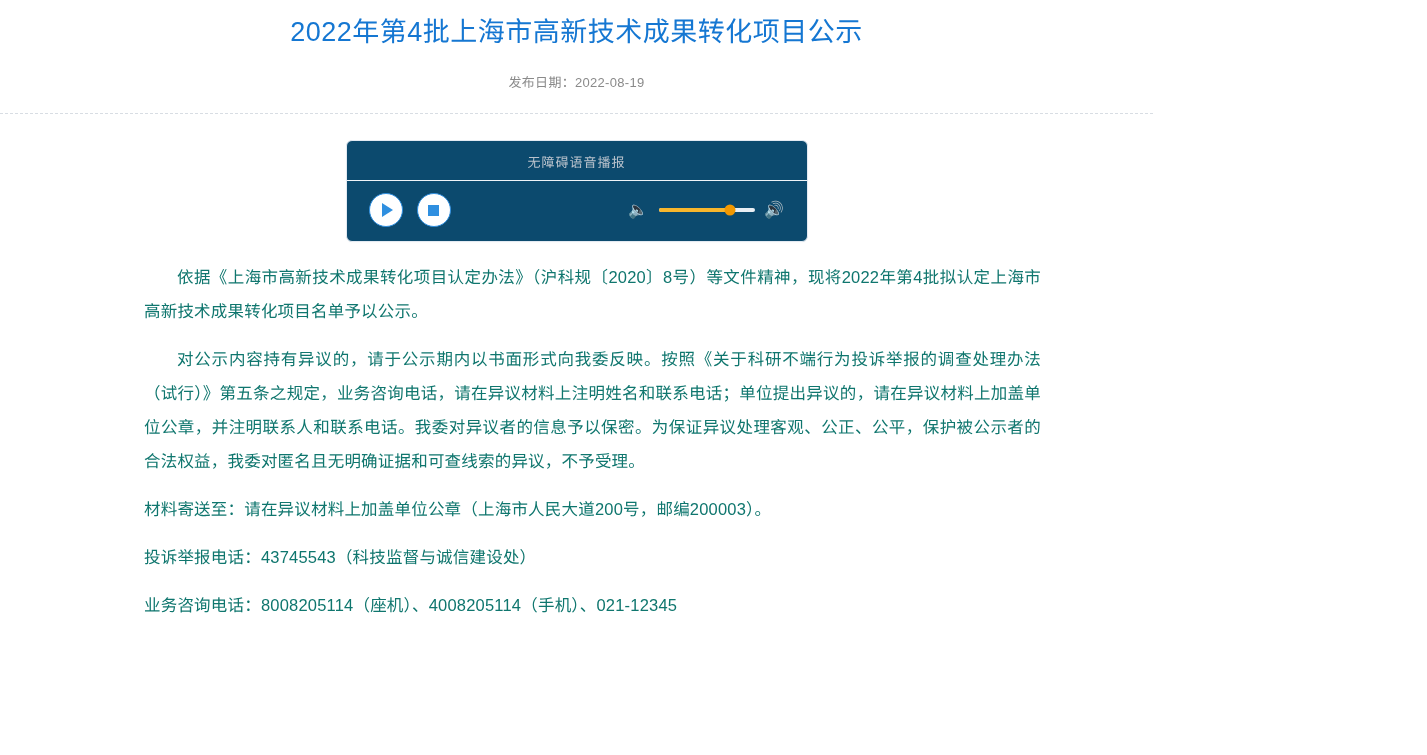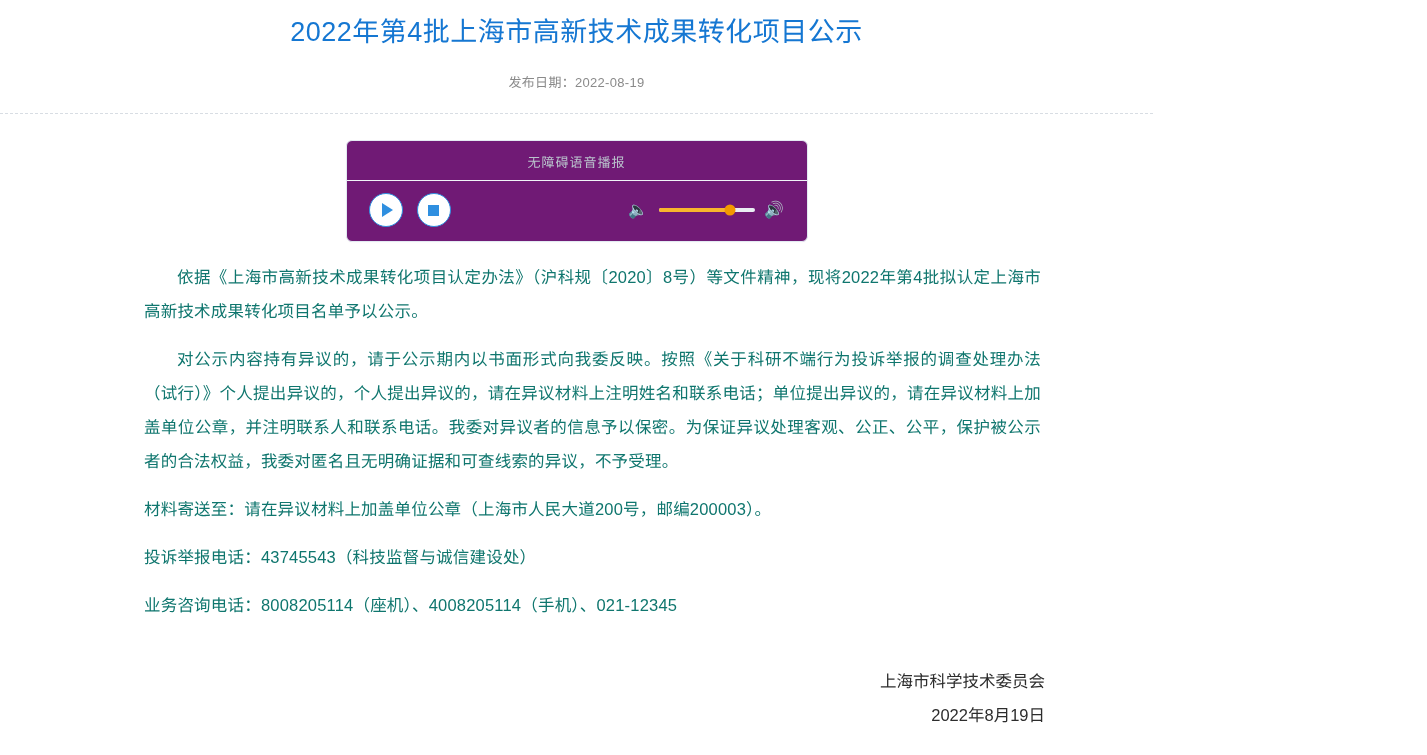--- a/index.html
+++ b/index.html
@@ -51,21 +51,21 @@
   
   .player-wrap {
     display: flex;
     justify-content: center;
     margin-top: 26px;
   }
   .player {
     width: 460px;
     border: 1px solid #e3eaf2;
     border-radius: 6px;
-    background: #701a75;
+    background: #0c4a6e;
     box-shadow: 0 1px 2px rgba(0,0,0,0.02);
   }
   .player-header {
     text-align: center;
     font-size: 13px;
     color: #b9c2cc;
     padding: 11px 0 9px 0;
     border-bottom: 1px solid #f0f4f8;
     letter-spacing: 1px;
   }
@@ -190,24 +190,20 @@
             <div class="knob" style="left: 74%;"></div>
           </div>
           <span class="spk right">🔊</span>
         </div>
       </div>
     </div>
   </div>
 
   <div class="content">
     <p class="indent">依据《上海市高新技术成果转化项目认定办法》（沪科规〔2020〕8号）等文件精神，现将2022年第4批拟认定上海市高新技术成果转化项目名单予以公示。</p>
-    <p class="indent">对公示内容持有异议的，请于公示期内以书面形式向我委反映。按照《关于科研不端行为投诉举报的调查处理办法（试行）》个人提出异议的，个人提出异议的，请在异议材料上注明姓名和联系电话；单位提出异议的，请在异议材料上加盖单位公章，并注明联系人和联系电话。我委对异议者的信息予以保密。为保证异议处理客观、公正、公平，保护被公示者的合法权益，我委对匿名且无明确证据和可查线索的异议，不予受理。</p>
+    <p class="indent">对公示内容持有异议的，请于公示期内以书面形式向我委反映。按照《关于科研不端行为投诉举报的调查处理办法（试行）》第五条之规定，业务咨询电话，请在异议材料上注明姓名和联系电话；单位提出异议的，请在异议材料上加盖单位公章，并注明联系人和联系电话。我委对异议者的信息予以保密。为保证异议处理客观、公正、公平，保护被公示者的合法权益，我委对匿名且无明确证据和可查线索的异议，不予受理。</p>
     <p>材料寄送至：请在异议材料上加盖单位公章（上海市人民大道200号，邮编200003）。</p>
     <p>投诉举报电话：43745543（科技监督与诚信建设处）</p>
     <p>业务咨询电话：8008205114（座机）、4008205114（手机）、021-12345</p>
   </div>
 
-  <div class="signature">
-    <div>上海市科学技术委员会</div>
-    <div>2022年8月19日</div>
-  </div>
 
 </div>
 
 </body></html>

